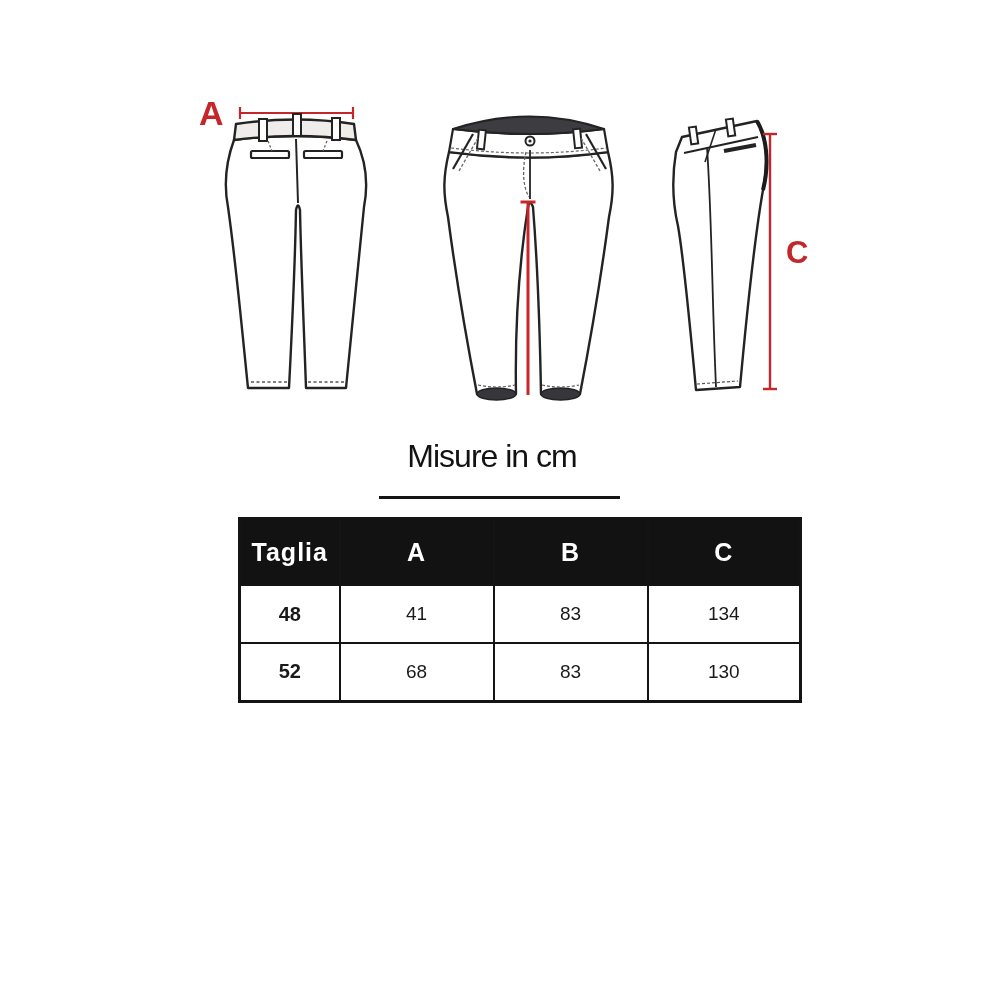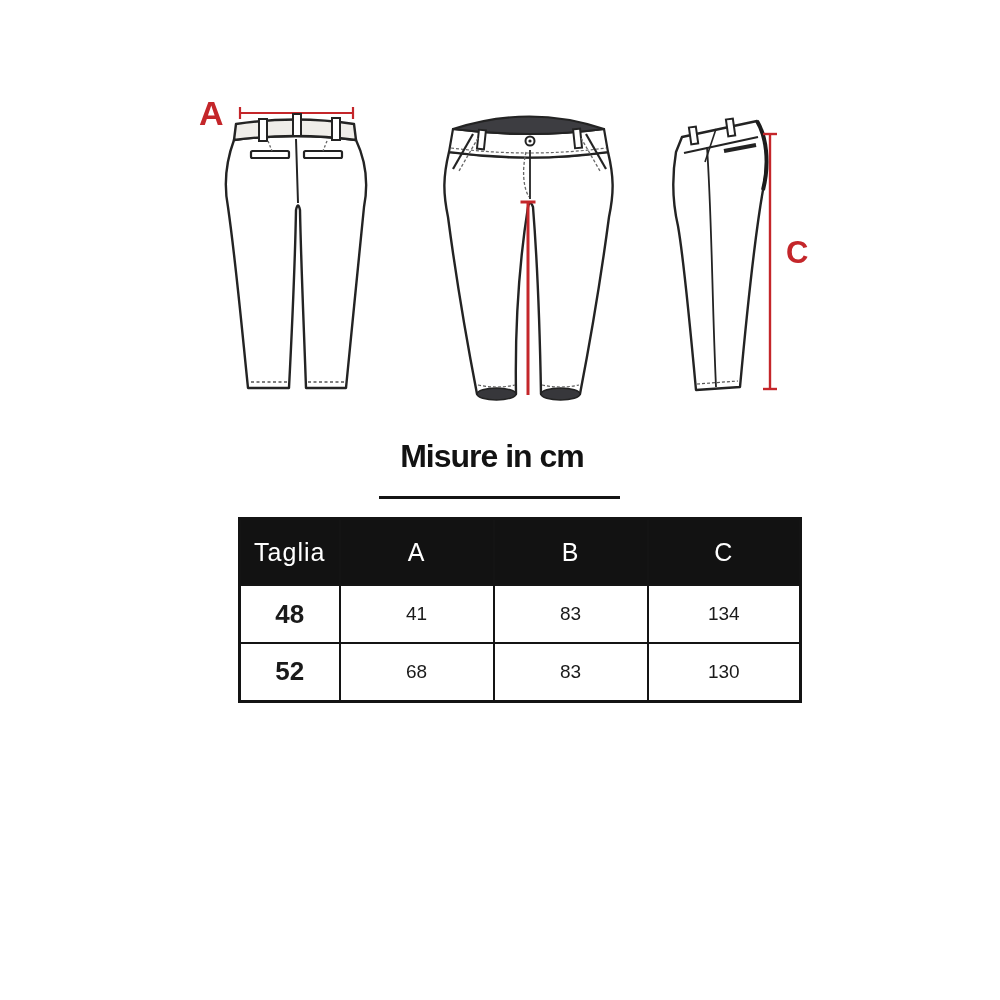--- a/index.html
+++ b/index.html
@@ -10,41 +10,41 @@
   .fig-svg{position:absolute;}
   .measure-letter{
     position:absolute;font-weight:bold;color:var(--accent-red,#c4262a);
     line-height:1;letter-spacing:0;
   }
   .letter-a{left:199px;top:96px;font-size:34px;}
   .letter-b{left:543px;top:236px;font-size:31px;}
   .letter-c{left:786px;top:237px;font-size:31px;}
   .title-wrap{position:absolute;left:0;top:438px;width:984px;text-align:center;}
   .title{
-    font-size:32px;font-weight:bold;letter-spacing:-1px;color:#121212;
+    font-size:32px;font-weight:normal;letter-spacing:-1px;color:#121212;
   }
   .title-underline{
     position:absolute;left:379px;top:496px;width:241px;height:3px;
     background:#141414;
   }
   table.size-table{
     position:absolute;left:238px;top:517px;width:561px;
     border-collapse:collapse;table-layout:fixed;
     border:3px solid #141414;
   }
   table.size-table th, table.size-table td{
     border:2.5px solid #141414;text-align:center;vertical-align:middle;
     padding:0;
   }
   table.size-table thead th{
     background:var(--header-bg,#121212);color:#ffffff;height:64px;
-    font-size:25px;font-weight:normal;letter-spacing:1px;
+    font-size:25px;font-weight:bold;letter-spacing:1px;
   }
   table.size-table tbody tr{height:58px;}
-  td.size-cell{font-size:26px;font-weight:bold;}
+  td.size-cell{font-size:20px;font-weight:bold;}
   td.measure-cell{font-size:19px;font-weight:normal;}
 </style>
 </head>
 <body>
 
 <div class="canvas">
 
   <div class="measure-letter letter-a">A</div>
   <svg class="fig-svg" style="left:215px;top:95px" width="160" height="310" viewBox="0 0 160 310">
 

